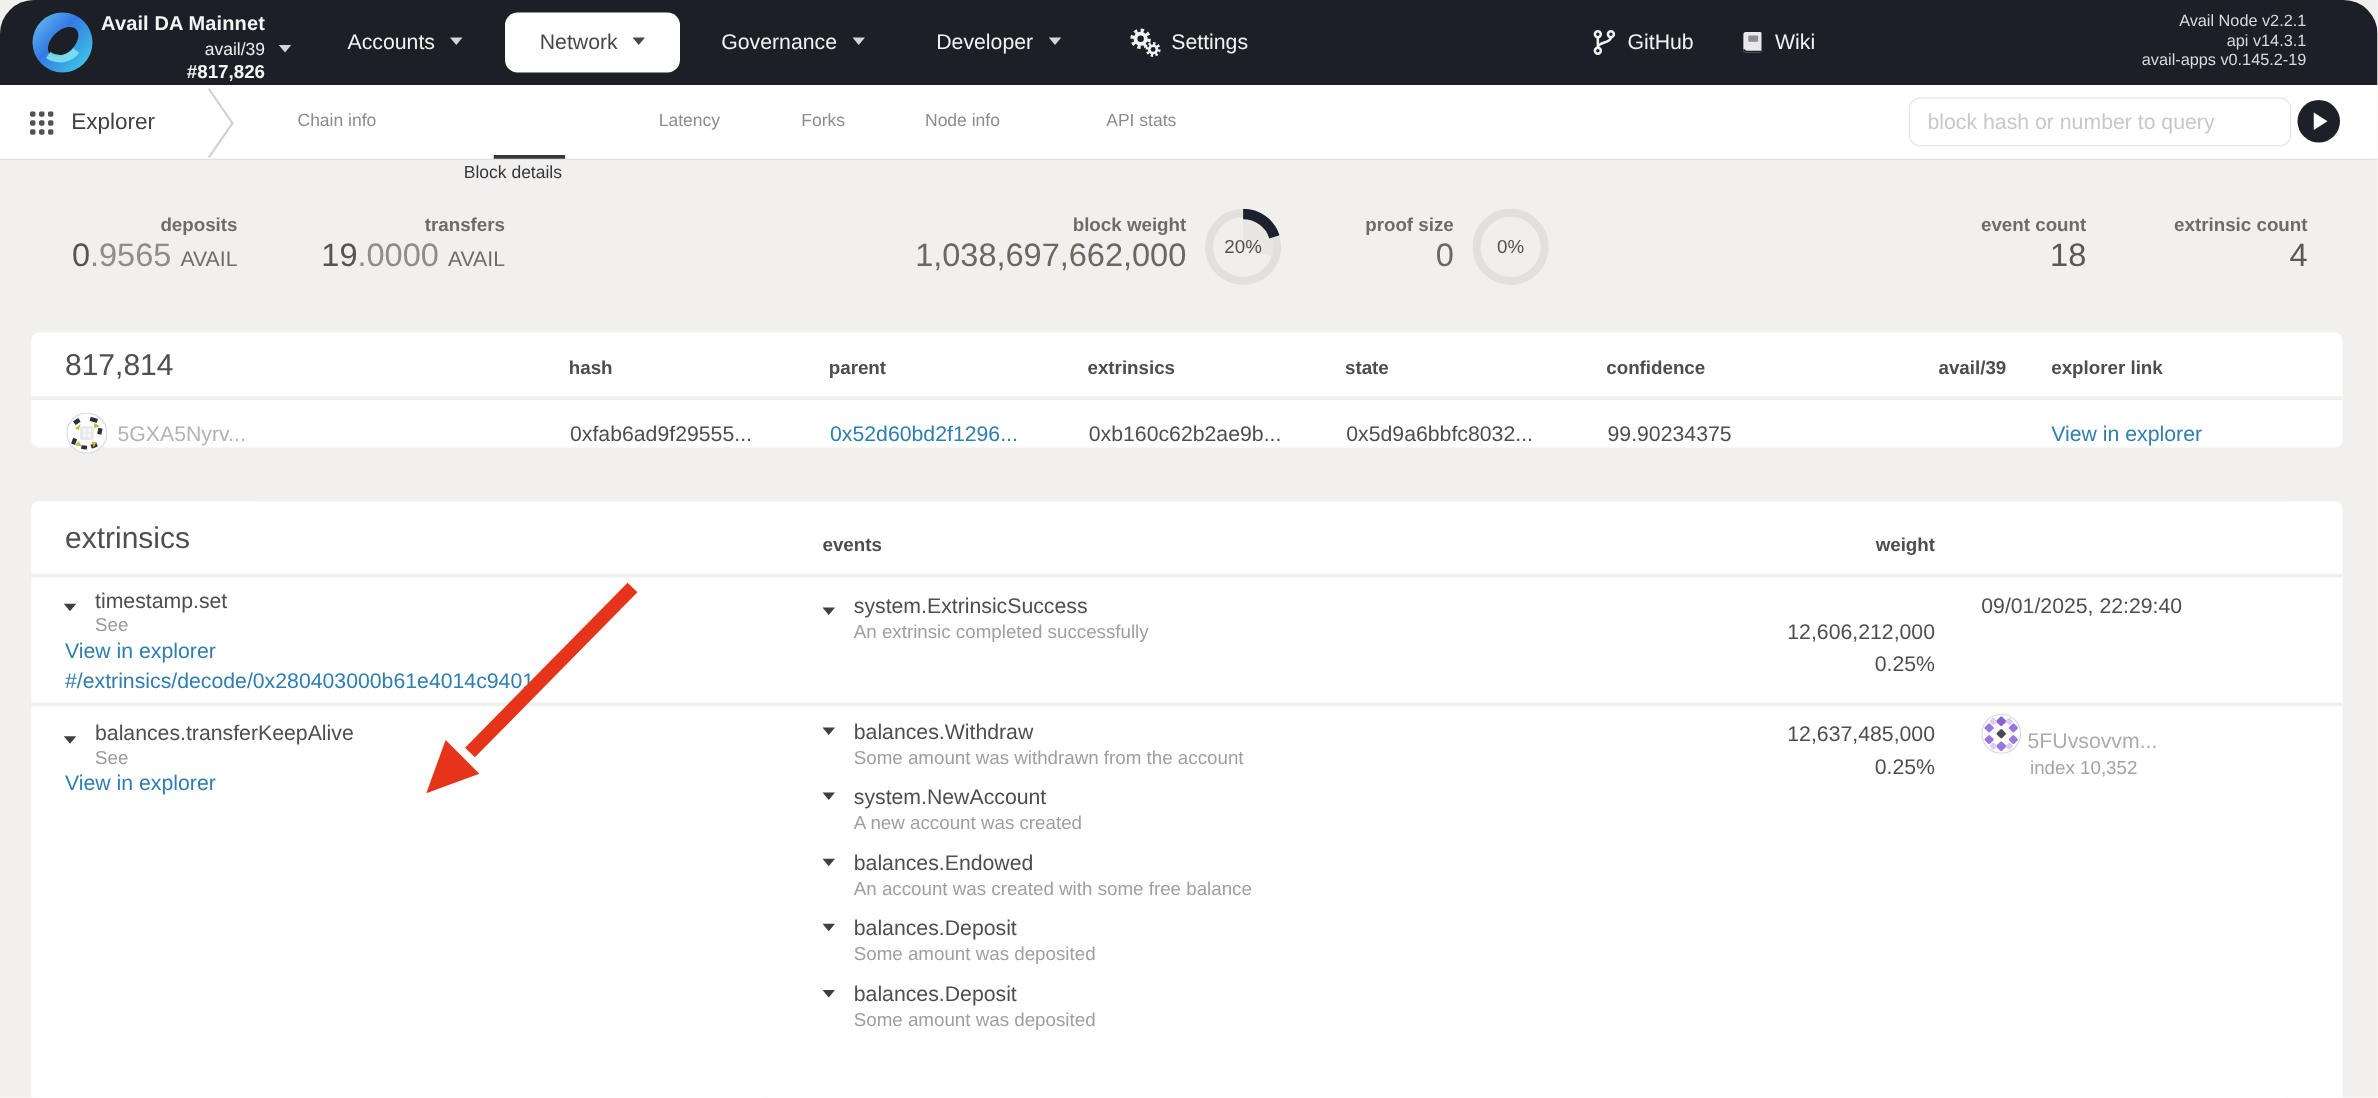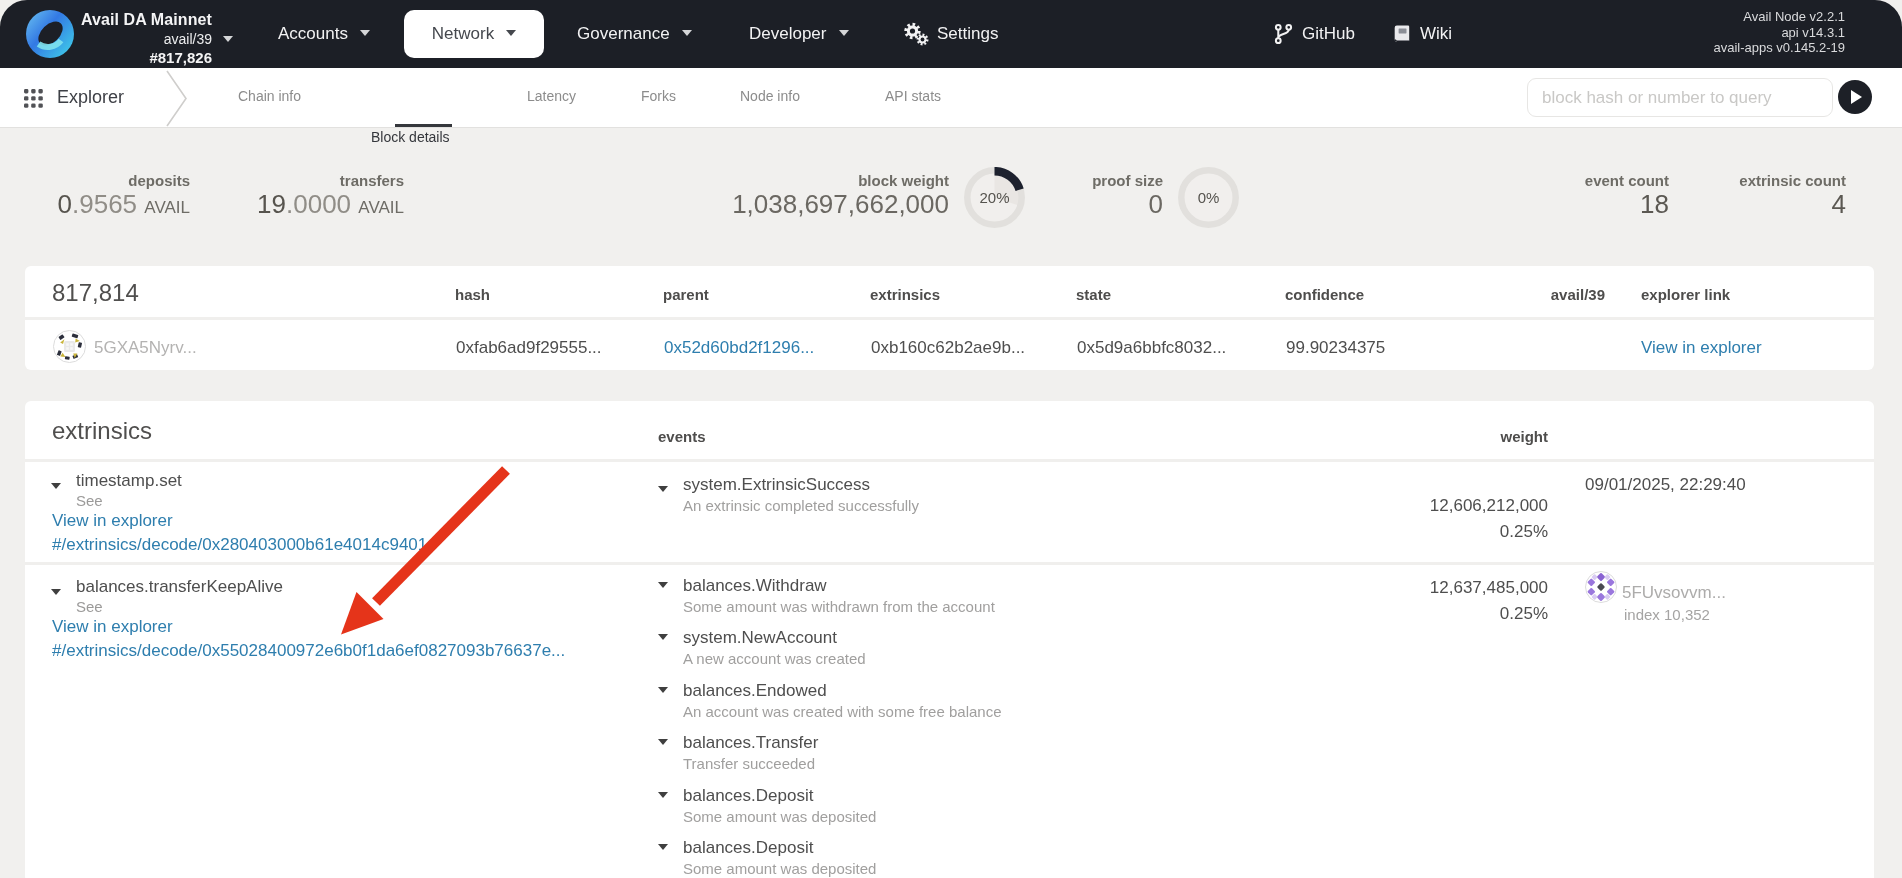--- a/index.html
+++ b/index.html
@@ -59,21 +59,21 @@
   .stat-proofsize { right:739px; }
   .stat-eventcount { right:233px; }
   .stat-extrinsiccount { right:56px; }
   .donut { position:absolute; top:167px; width:61px; height:61px; }
   .donut-1 { left:964px; }
   .donut-2 { left:1178px; }
   .donut .pct { position:absolute; left:0; top:22px; width:61px; text-align:center; font-size:15px; color:#55534e; }
 
   
   .card { position:absolute; left:25px; width:1849px; background:#ffffff; border-radius:6px; }
-  .card-blocks { top:266px; height:104px; }
+  .card-blocks { top:266px; height:92px; }
   .card-extrinsics { top:401px; height:478px; border-bottom-left-radius:0; border-bottom-right-radius:0; }
   .card .divider { position:absolute; left:0; width:1849px; height:3px; background:#f0efed; }
   .card-title { position:absolute; left:27px; font-size:24px; color:#504f4e; }
   .colhead { position:absolute; font-size:15px; font-weight:bold; color:#4e4d4c; }
   .cell { position:absolute; font-size:17px; color:#4e4e4e; white-space:nowrap; }
   .cell.grey { color:#b4b3b2; }
   a.link { color:#2e7eae; text-decoration:none; cursor:pointer; }
   .small { font-size:15px; }
   .rowcaret { position:absolute; width:0; height:0; border-left:5px solid transparent; border-right:5px solid transparent; border-top:6px solid #3f3f3f; cursor:pointer; }
 
@@ -332,45 +332,39 @@
       <div>0.25%</div>
     </div>
     <div class="cell" style="left:1560px; top:74px;">09/01/2025, 22:29:40</div>
 
     <div class="divider xc-divider-2"></div>
 
     <div class="rowcaret" style="left:26px; top:188px;"></div>
     <div class="cell" style="left:51px; top:176px;">balances.transferKeepAlive</div>
     <div class="cell small" style="left:51px; top:197px; color:#9b9a99;">See</div>
     <a class="cell link" style="left:27px; top:216px;">View in explorer</a>
-    <a class="cell link" style="left:27px; top:240px;">#/extrinsics/decode/0x55028400972e6b0f1da6ef0827093b76637e...</a>
 
     <div class="xc-events-list" style="top:174px;">
       <div class="eventitem">
         <div class="rowcaret"></div>
         <div class="ev-name">balances.Withdraw</div>
         <div class="ev-desc">Some amount was withdrawn from the account</div>
       </div>
       <div class="eventitem">
         <div class="rowcaret"></div>
         <div class="ev-name">system.NewAccount</div>
         <div class="ev-desc">A new account was created</div>
       </div>
       <div class="eventitem">
         <div class="rowcaret"></div>
         <div class="ev-name">balances.Endowed</div>
         <div class="ev-desc">An account was created with some free balance</div>
       </div>
       <div class="eventitem">
         <div class="rowcaret"></div>
-        <div class="ev-name">balances.Transfer</div>
-        <div class="ev-desc">Transfer succeeded</div>
-      </div>
-      <div class="eventitem">
-        <div class="rowcaret"></div>
         <div class="ev-name">balances.Deposit</div>
         <div class="ev-desc">Some amount was deposited</div>
       </div>
       <div class="eventitem">
         <div class="rowcaret"></div>
         <div class="ev-name">balances.Deposit</div>
         <div class="ev-desc">Some amount was deposited</div>
       </div>
     </div>
 

